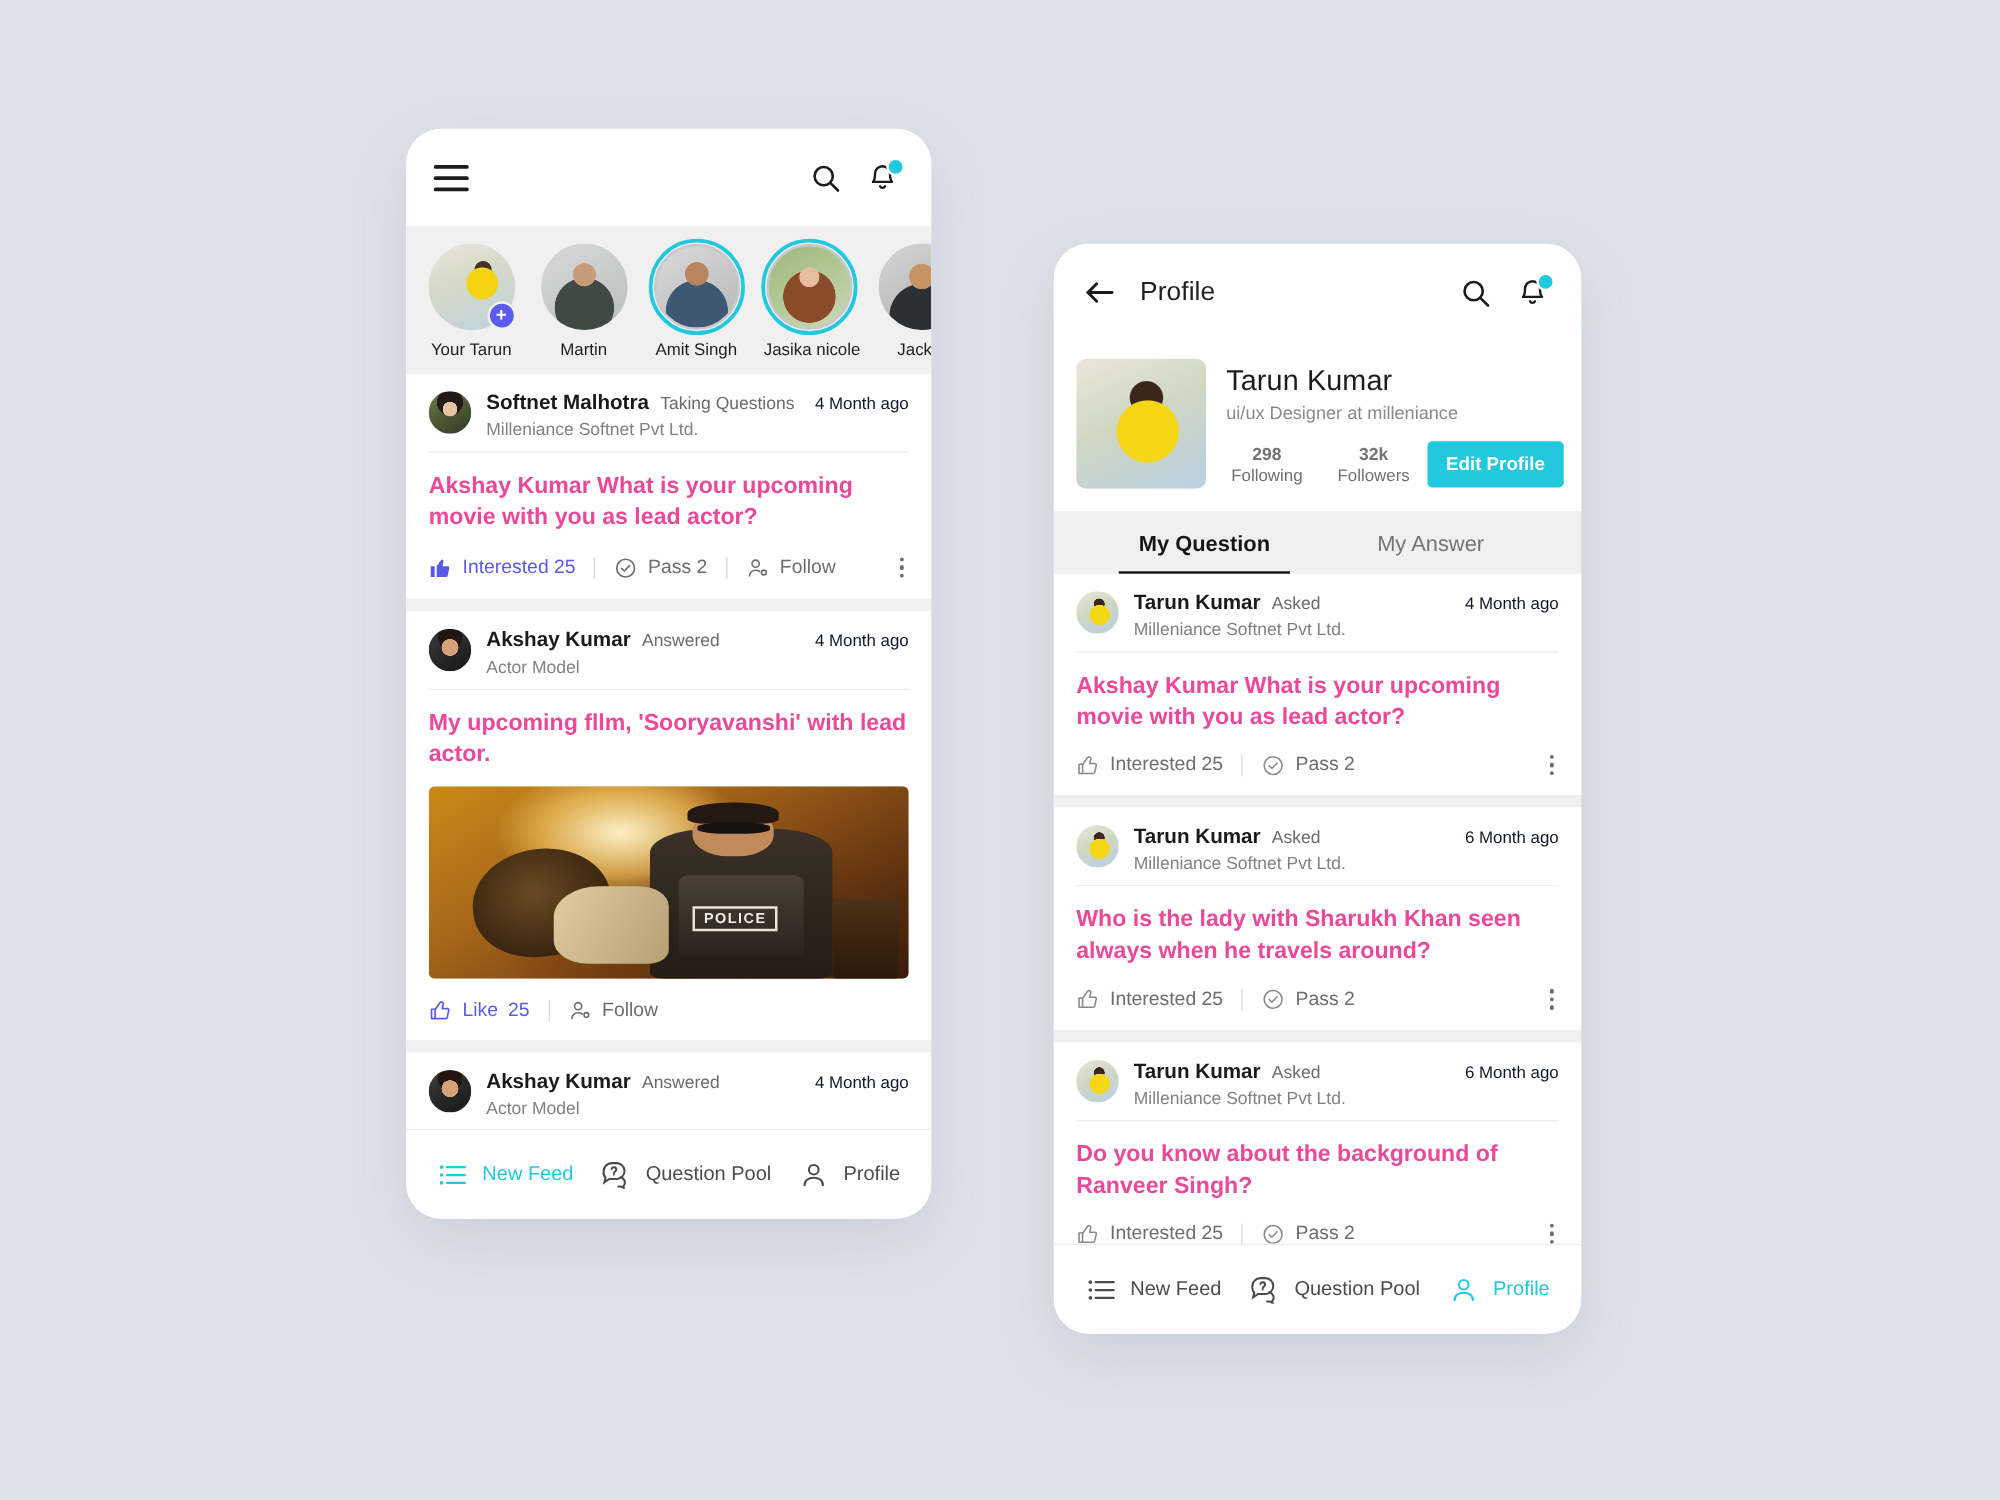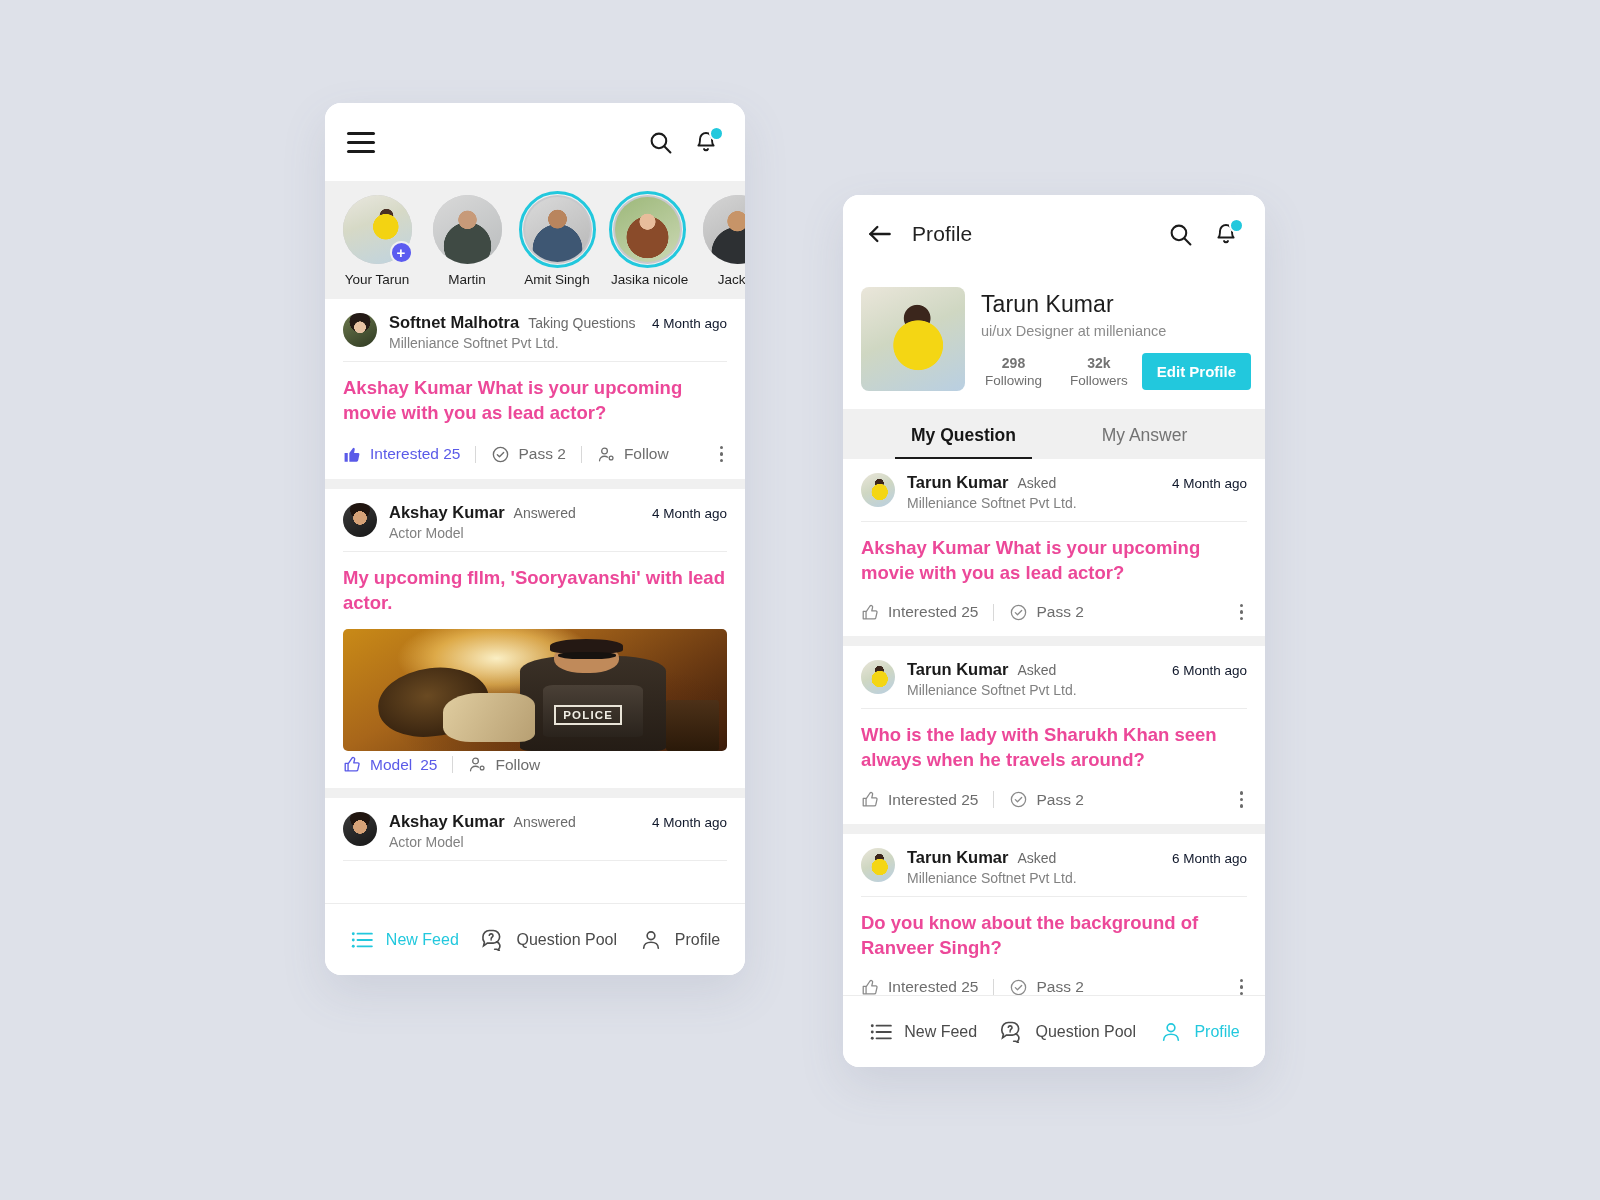--- a/index.html
+++ b/index.html
@@ -8,21 +8,21 @@
     background: #dee1e9;
     font-family: "Liberation Sans", sans-serif;
     overflow: hidden;
   }
   .stage { position: relative; width: 1600px; height: 1200px; }
 
   
   .phone {
     position: absolute;
     background: #ffffff;
-    border-radius: 16px;
+    border-radius: 28px;
     overflow: hidden;
     box-shadow: 0 18px 46px rgba(90,100,130,0.13);
   }
   #phone-feed    { left: 325px; top: 103px;  width: 420px; height: 872px; }
   #phone-profile { left: 843px; top: 195px;  width: 422px; height: 872px; }
 
   
   .topbar {
     height: 78px; display: flex; align-items: center;
     padding: 0 22px; background: #fff;
@@ -122,21 +122,21 @@
   .actions { display: flex; align-items: center; padding: 4px 0 14px; gap: 0; }
   .act { display: flex; align-items: center; gap: 8px; font-size: 15.5px; color: #6d6d6d; cursor: pointer; }
   .act.hl { color: #5a5ae8; }
   .act-sep { width: 1px; height: 17px; background: #d8d8d8; margin: 0 15px; }
   .dots { margin-left: auto; display: flex; flex-direction: column; gap: 3px; cursor: pointer; padding: 3px 4px; }
   .dots i { width: 3.5px; height: 3.5px; border-radius: 50%; background: #6b6b6b; display: block; }
   .band { height: 10px; background: #f0f0f0; }
 
   
   .post-img {
-    width: 100%; height: 122px; border-radius: 5px; margin-bottom: 0;
+    width: 100%; height: 154px; border-radius: 5px; margin-bottom: 12px;
     background:
       radial-gradient(ellipse 36% 48% at 40% 24%, rgba(255,246,205,.95) 0%, rgba(255,214,110,.55) 45%, rgba(0,0,0,0) 72%),
       radial-gradient(ellipse 70% 70% at 62% 78%, rgba(92,42,12,.75) 0%, rgba(0,0,0,0) 70%),
       linear-gradient(150deg,#c98a17 0%, #a8661a 35%, #6b3a12 70%, #35190a 100%);
     position: relative; overflow: hidden;
   }
   .mv-body { position: absolute; left: 46%; top: 22%; width: 38%; height: 78%;
     background: linear-gradient(180deg,#3b3127 0%, #241c15 100%);
     border-radius: 34% 34% 8% 8% / 16% 16% 4% 4%; }
   .mv-head { position: absolute; left: 55%; top: 11%; width: 17%; height: 25%;
@@ -334,21 +334,21 @@
         <div class="mv-glass"></div>
         <div class="mv-arm"></div>
         <div class="mv-slab"></div>
         <div class="mv-police">POLICE</div>
       </div>
       <div class="actions">
         <div class="act hl">
           <svg width="19" height="19" viewBox="0 0 24 24" fill="none" stroke="#5a5ae8" stroke-width="1.7">
               <path d="M2.8 10.6h3.6V20H2.8zM6.4 11.2L11.4 3.8a1.9 1.9 0 0 1 3.2 1.9l-1 4.2h5.1a1.5 1.5 0 0 1 1.5 1.9l-1.5 6.8a1.9 1.9 0 0 1-1.9 1.4H6.4z" stroke-linejoin="round"></path>
             </svg>
-          <span>Model</span>
+          <span>Like</span>
           <span>25</span>
         </div>
         <span class="act-sep"></span>
         <div class="act">
           <svg width="19" height="19" viewBox="0 0 24 24" fill="none" stroke="#6d6d6d" stroke-width="1.6">
               <circle cx="9.5" cy="7.5" r="3.6"></circle>
               <path d="M3.2 20c0-3.6 2.9-5.8 6.3-5.8 1.5 0 2.9.4 4 1.2" stroke-linecap="round"></path>
               <circle cx="17.8" cy="16.4" r="2.4"></circle>
             </svg>
           <span>Follow</span>

